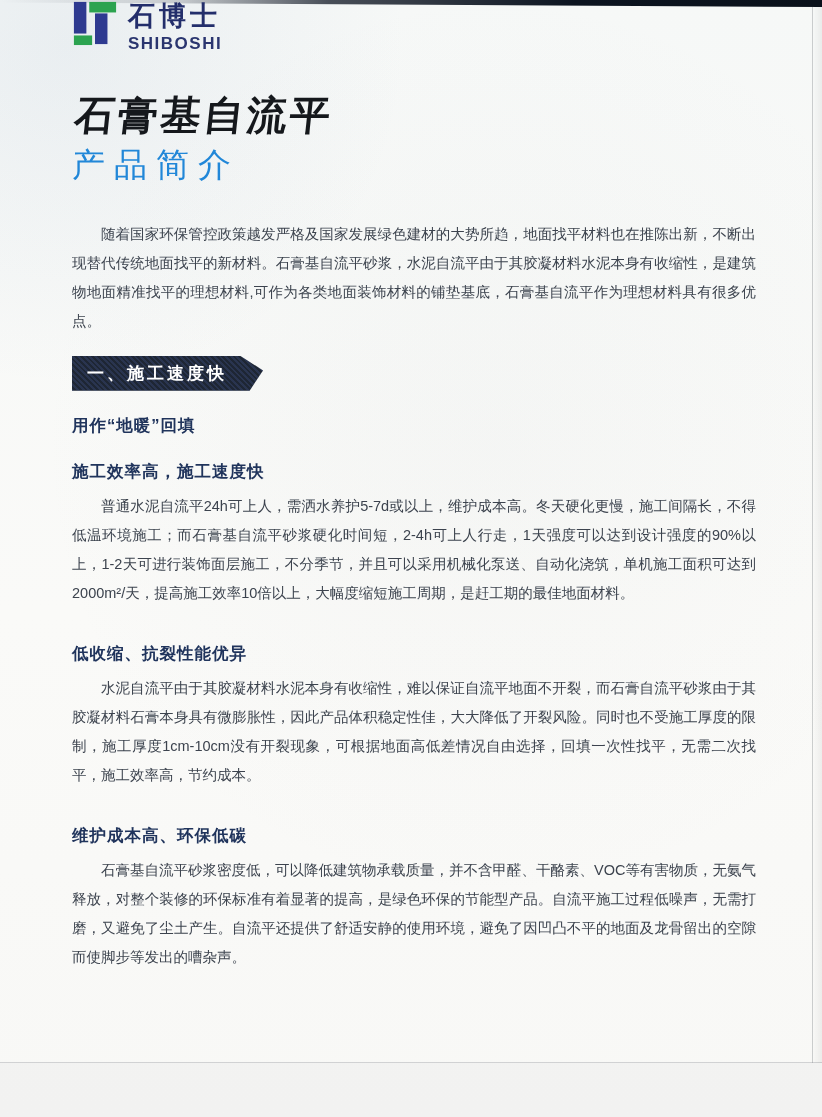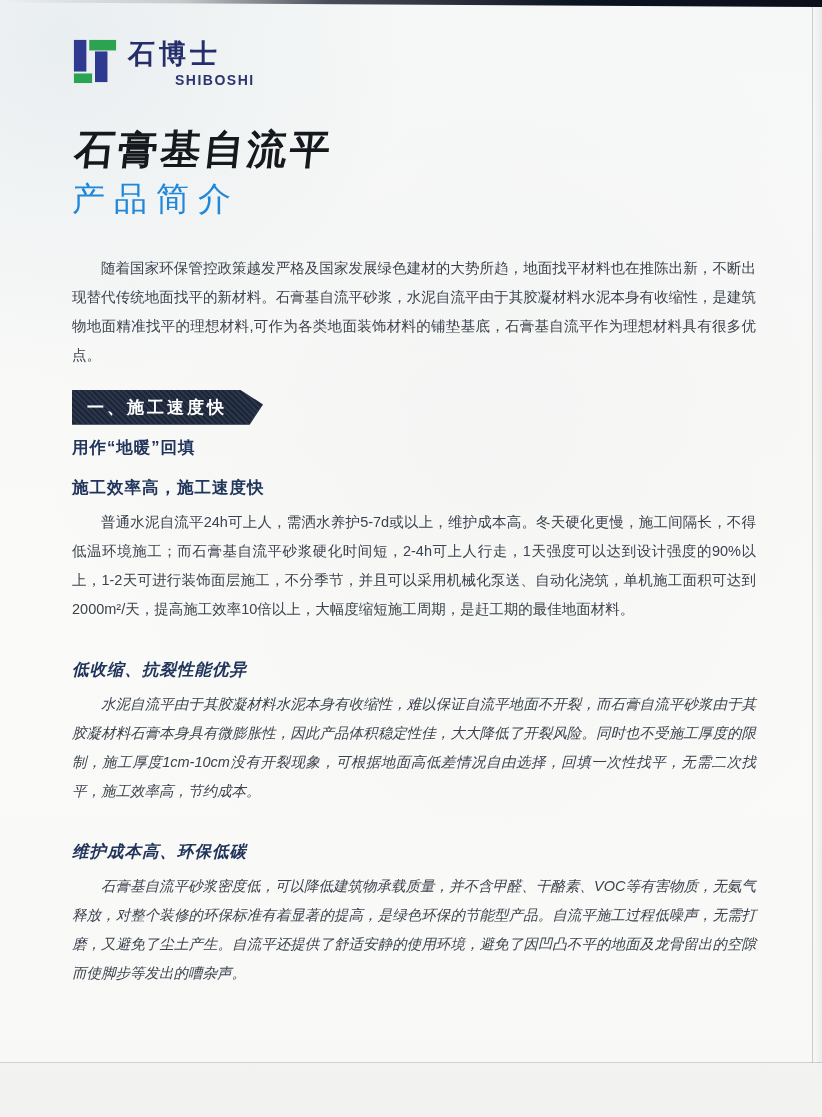--- a/index.html
+++ b/index.html
@@ -37,27 +37,27 @@
     background:linear-gradient(to right, rgba(0,0,0,0.0), rgba(0,0,0,0.05));
   }
   .edge-bottom{
     position:absolute;left:0;right:0;top:1062px;height:55px;
     border-top:1px solid rgba(145,150,155,0.35);
     background:rgba(90,95,100,0.035);
   }
   .content{padding:0 66px 0 72px;position:relative;}
 
   
-  .logo-row{padding-top:38px;display:flex;align-items:flex-start;gap:10px;}
+  .logo-row{display:flex;align-items:flex-start;gap:10px;}
   .logo-mark{width:46px;height:46px;flex:0 0 auto;}
   .logo-text .cn{
     font-size:27px;font-weight:bold;color:#232e6b;letter-spacing:4px;line-height:1.1;margin-top:2px;
   }
   .logo-text .en{
-    font-size:14px;font-weight:bold;color:#2a356f;letter-spacing:1.5px;margin-top:2px;margin-left:47px;
+    font-size:17px;font-weight:bold;color:#2a356f;letter-spacing:1.5px;margin-top:2px;
   }
 
   
   h1.title{
     margin-top:34px;font-size:40px;font-weight:bold;color:#15181c;
     letter-spacing:3px;transform:skewX(-6deg);transform-origin:left bottom;display:inline-block;
   }
   h2.subtitle{
     font-size:33px;font-weight:normal;
     color:var(--accent_blue);letter-spacing:9px;
@@ -74,22 +74,22 @@
   .section{margin-top:12px;}
   .section + .section{margin-top:18px;}
   .banner{
     display:inline-block;margin-top:8px;
     background-color:var(--banner_bg);
     background-image:repeating-linear-gradient(45deg, rgba(75,95,160,0.25) 0 2px, rgba(0,0,0,0) 2px 4px);
     color:#fff;font-size:17px;font-weight:bold;letter-spacing:3px;
     padding:6px 36px 6px 15px;
     clip-path:polygon(0 0, 88% 0, 100% 42%, 93% 100%, 0 100%);
   }
-  .block{margin-top:12px;}
-  .block + .block{margin-top:35px;font-style:italic;}
+  .block{margin-top:24px;}
+  .block + .block{margin-top:35px;}
   .block-heading{
     font-size:16.5px;font-weight:bold;color:var(--heading_navy);
     letter-spacing:1px;margin-bottom:9px;
   }
 </style>
 </head>
 <body>
 
 <div class="page">
   <div class="top-strip"></div>

